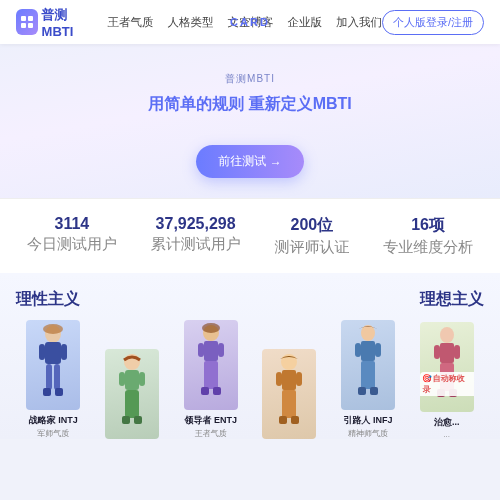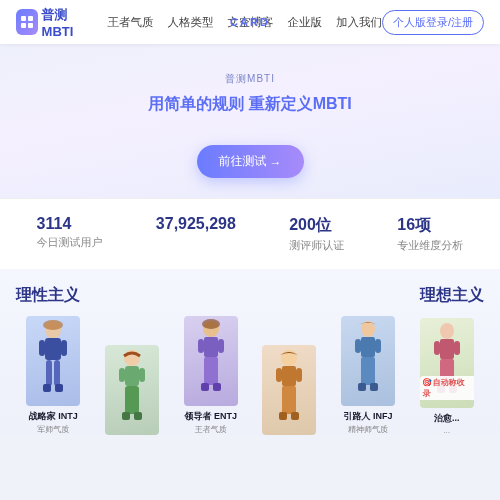--- a/index.html
+++ b/index.html
@@ -99,41 +99,40 @@
       align-items: center;
       gap: 4px;
       background: linear-gradient(90deg, #6b7cff, #a78bfa);
       color: #fff;
       font-size: 12px;
       padding: 8px 22px;
       border-radius: 20px;
       cursor: pointer;
       border: none;
       box-shadow: 0 4px 14px rgba(107,124,255,0.35);
-      font-family: Liberation Serif, serif;
     }
 
     
     .stats {
       background: #fff;
       display: flex;
       justify-content: space-around;
       padding: 16px 10px;
       border-top: 1px solid #eee;
     }
     .stat-item {
-      text-align: left;
+      text-align: center;
     }
     .stat-num {
       font-size: 16px;
       font-weight: 700;
       color: #2d3587;
     }
     .stat-label {
-      font-size: 11px;
+      font-size: 15px;
       color: #888;
       margin-top: 2px;
     }
 
     
     .personality-section {
       background: linear-gradient(180deg, #f5f7ff 0%, #eef0fa 100%);
       padding: 16px 16px 0;
     }
     .personality-headers {
@@ -192,21 +191,21 @@
     .char-figure.more1 { background: linear-gradient(170deg, #e8f0d8 0%, #ccddb8 100%); }
 
     
     .char-svg {
       width: 100%;
       height: 100%;
     }
 
     .overlay-badge {
       position: absolute;
-      bottom: 8px;
+      bottom: 16px;
       right: 0;
       background: rgba(255,255,255,0.85);
       border-radius: 4px 0 0 0;
       padding: 2px 4px;
       font-size: 7px;
       color: #e05555;
       font-weight: 600;
     }
 
     
@@ -259,20 +258,21 @@
   <button class="cta-btn">前往测试 →</button>
 </section>
 
 <div class="stats">
   <div class="stat-item">
     <div class="stat-num">3114</div>
     <div class="stat-label">今日测试用户</div>
   </div>
   <div class="stat-item">
     <div class="stat-num">37,925,298</div>
+    <div class="stat-label">累计测试用户</div>
   </div>
   <div class="stat-item">
     <div class="stat-num">200位</div>
     <div class="stat-label">测评师认证</div>
   </div>
   <div class="stat-item">
     <div class="stat-num">16项</div>
     <div class="stat-label">专业维度分析</div>
   </div>
 </div>

